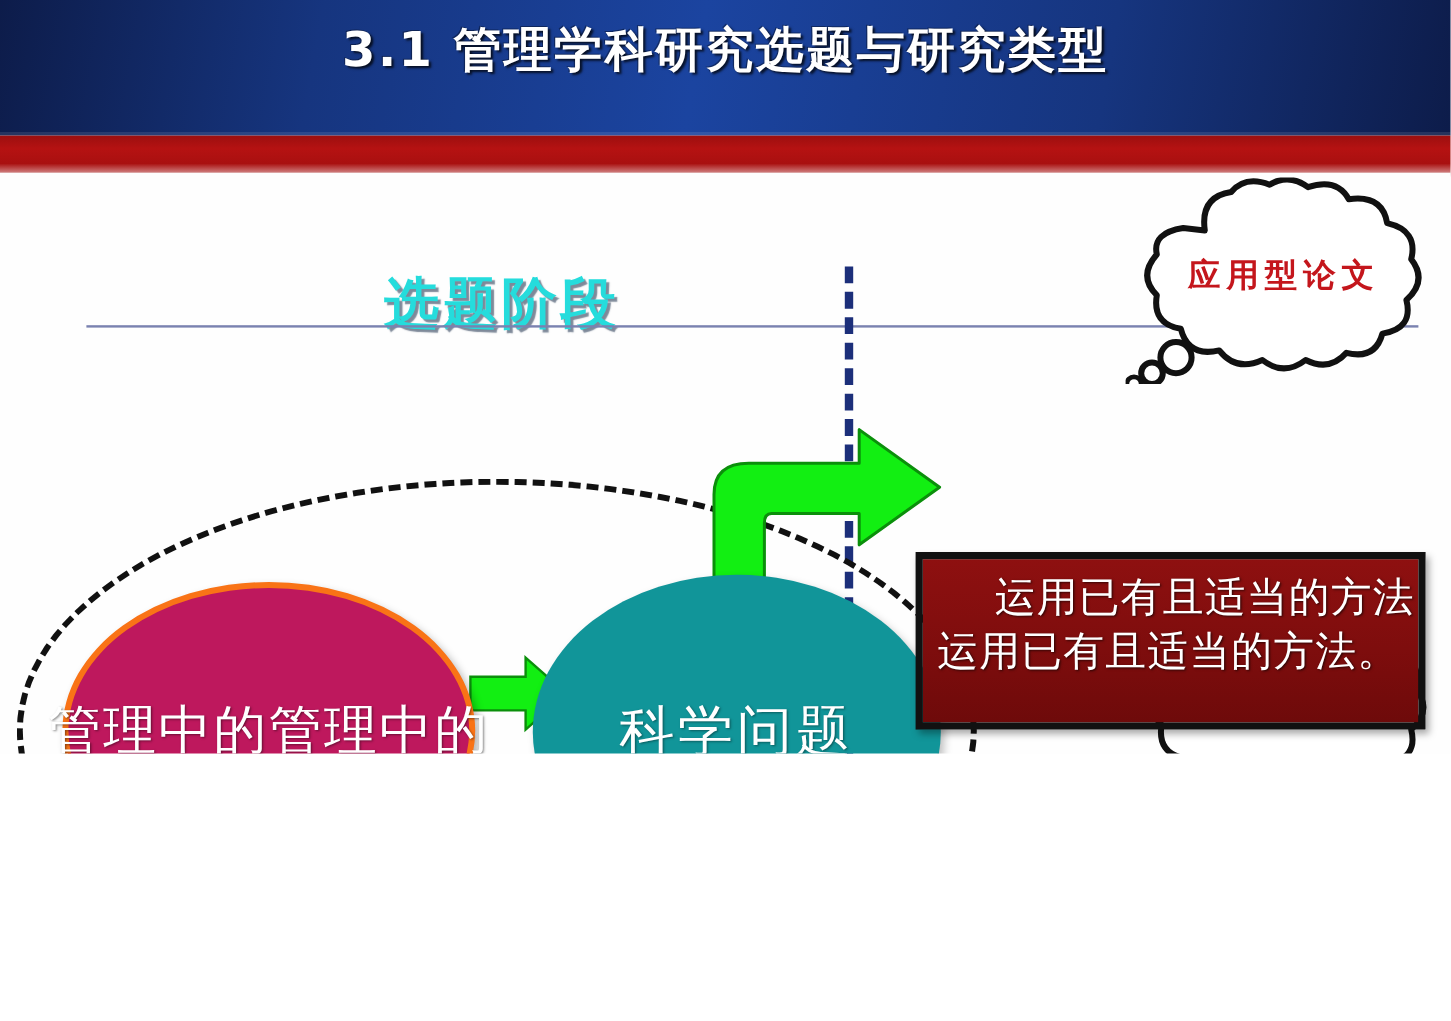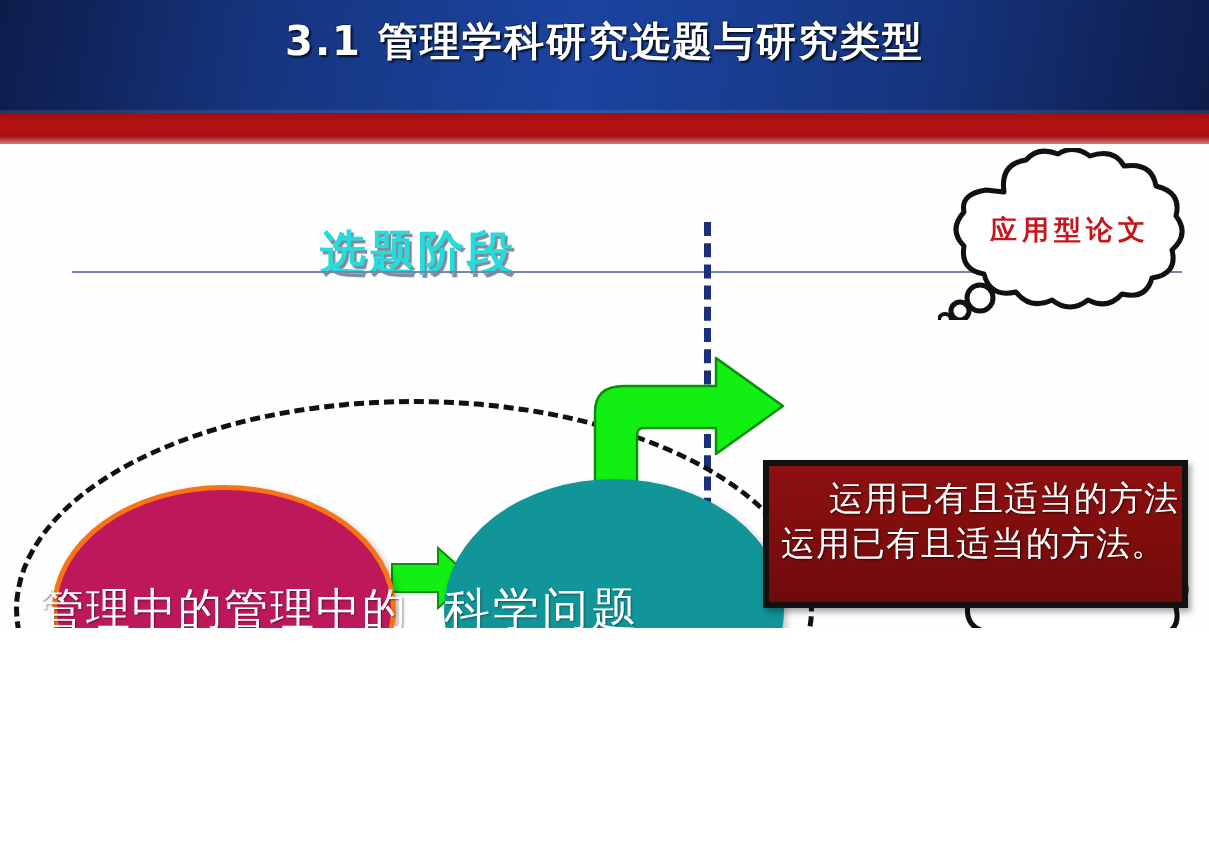--- a/index.html
+++ b/index.html
@@ -137,21 +137,21 @@
   
   #teal-ellipse {
     position: absolute;
     left: 444px; top: 335px;
     width: 340px; height: 262px;
     border-radius: 50%;
     background: #119599;
     box-shadow: 3px 4px 7px rgba(0,0,0,0.25);
     display: flex;
     align-items: center;
-    justify-content: flex-start;
+    justify-content: center;
   }
   #teal-ellipse .line {
     font-size: 46px;
     color: #ffffff;
     letter-spacing: 3px;
     white-space: nowrap;
     text-shadow: 1px 1px 2px rgba(0,0,0,0.40);
   }
 
   

